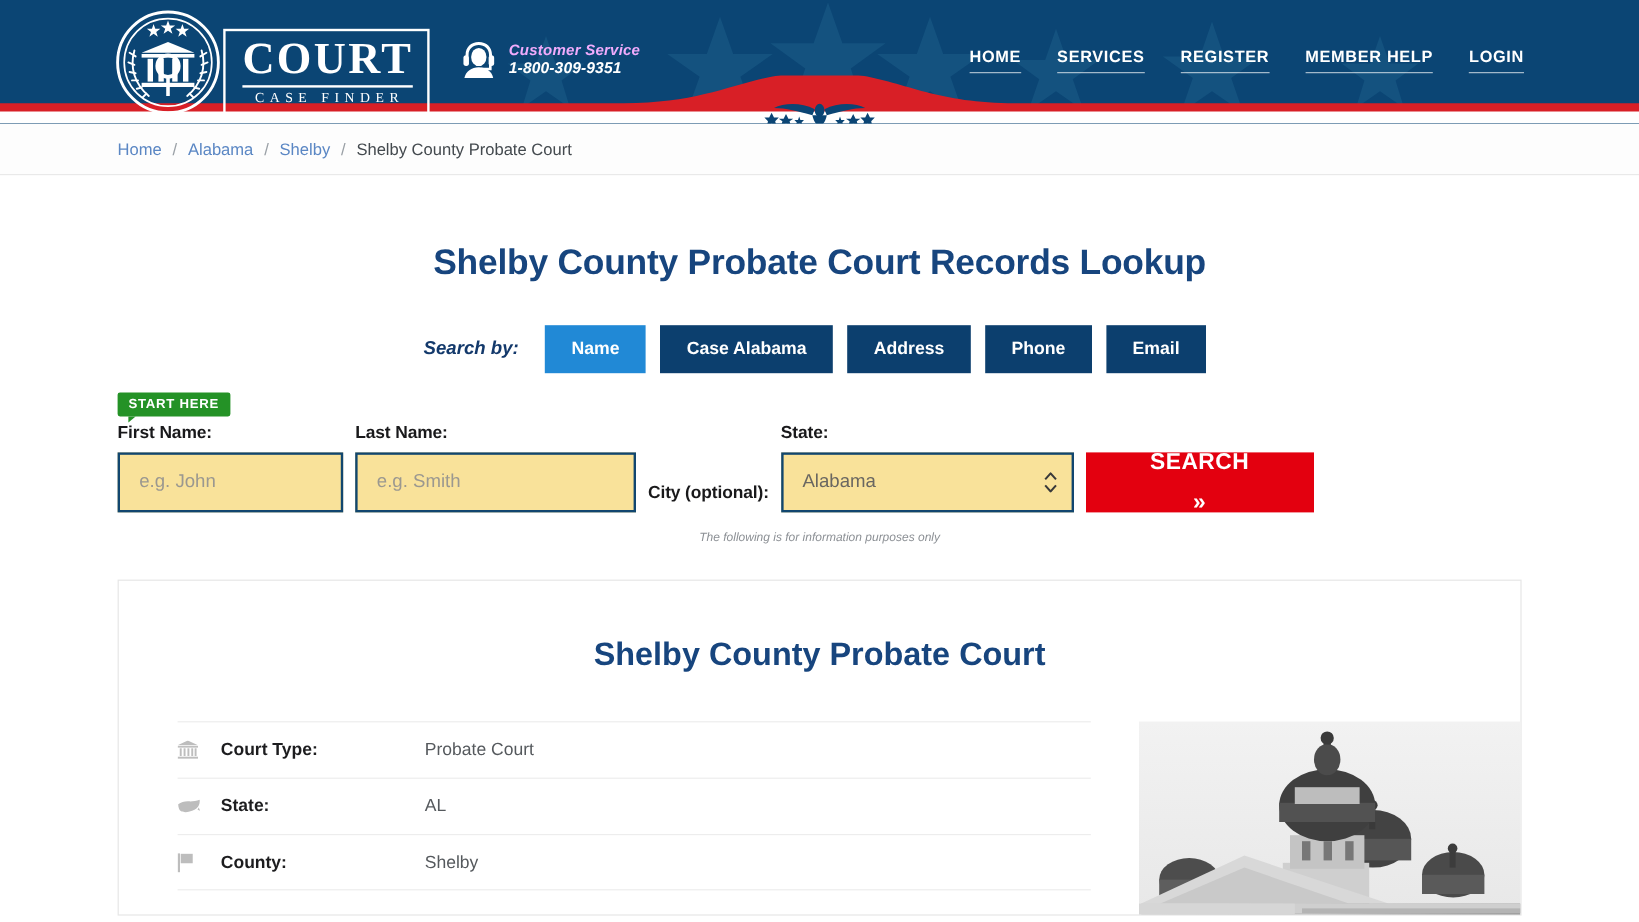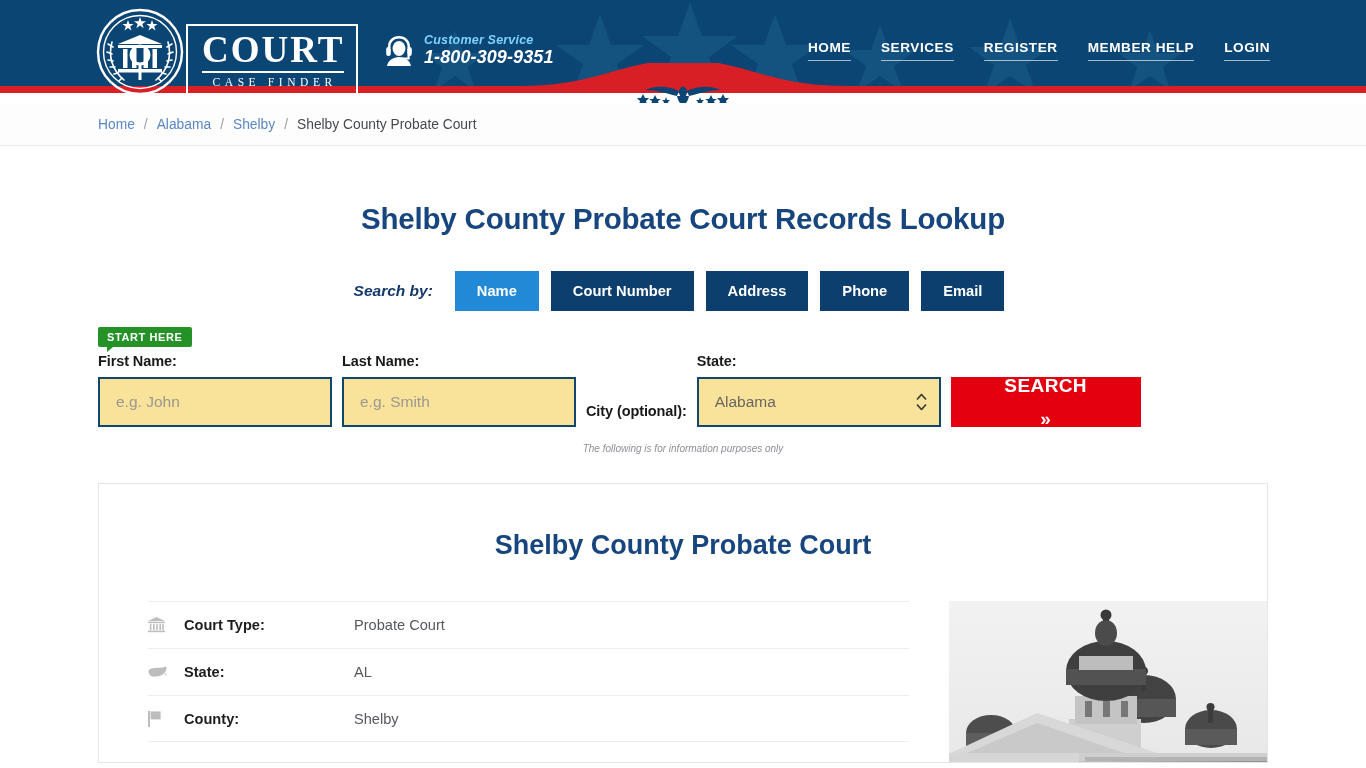--- a/index.html
+++ b/index.html
@@ -40,24 +40,24 @@
     letter-spacing: 4.6px; padding-top: 4px; padding-left: 3px;
   }
 
   .cs-block {
     position: absolute; left: 383px; top: 33px;
     display: flex; align-items: center; gap: 9px;
   }
   .cs-icon { width: 32px; height: 34px; flex: none; }
   .cs-label {
     font-size: 12.5px; font-style: italic; font-weight: 700;
-    color: #7dd3fc; letter-spacing: .2px; line-height: 1.15;
+    color: #f0abfc; letter-spacing: .2px; line-height: 1.15;
   }
   .cs-phone {
-    font-size: 18px; font-style: italic; font-weight: 700;
+    font-size: 13px; font-style: italic; font-weight: 700;
     color: #ffffff; letter-spacing: .1px; line-height: 1.15;
   }
 
   .nav {
     position: absolute; right: 96px; top: 40px;
     display: flex; align-items: center; gap: 30px;
   }
   .nav a {
     color: #ffffff; font-size: 13.6px; font-weight: 700; letter-spacing: .55px;
     text-decoration: none; padding-bottom: 5px;
@@ -119,21 +119,21 @@
     margin-bottom: 8px; letter-spacing: -.1px;
   }
   .inp {
     height: 50px; border: 2px solid #11466f; background: #f9e29a;
     font-size: 15.5px; color: #8e8b80; padding: 0 16px;
     font-family: "Liberation Sans", sans-serif; outline: none;
   }
   .inp::placeholder { color: #9b9890; }
   .inp.plain { background: #ffffff; }
   .inp.plain::placeholder { color: #adaba6; }
-  .w-first { width: 234px; }
+  .w-first { width: 188px; }
   .w-last  { width: 234px; }
   .w-city  { width: 244px; }
   .sel-wrap { position: relative; width: 244px; }
   .sel-wrap .inp { width: 244px; display: flex; align-items: center; color: #6a6761; }
   .sel-chev {
     position: absolute; right: 14px; top: 50%; transform: translateY(-50%);
     display: flex; flex-direction: column; gap: 3px; pointer-events: none;
   }
   .search-btn {
     height: 50px; width: 190px; background: #e3000f; border: none; color: #ffffff;
@@ -283,21 +283,21 @@
     <span class="sep">/</span>
     <span class="cur">Shelby County Probate Court</span>
   </div>
 </div>
 
 <h1 class="page-title">Shelby County Probate Court Records Lookup</h1>
 
 <div class="searchby-row">
   <span class="searchby-label">Search by:</span>
   <button class="tab active">Name</button>
-  <button class="tab">Court Number</button>
+  <button class="tab">Case Alabama</button>
   <button class="tab">Address</button>
   <button class="tab">Phone</button>
   <button class="tab">Email</button>
 </div>
 
 <div class="form-area">
 
   <div class="start-badge">START HERE</div>
 
   <div class="fields">

